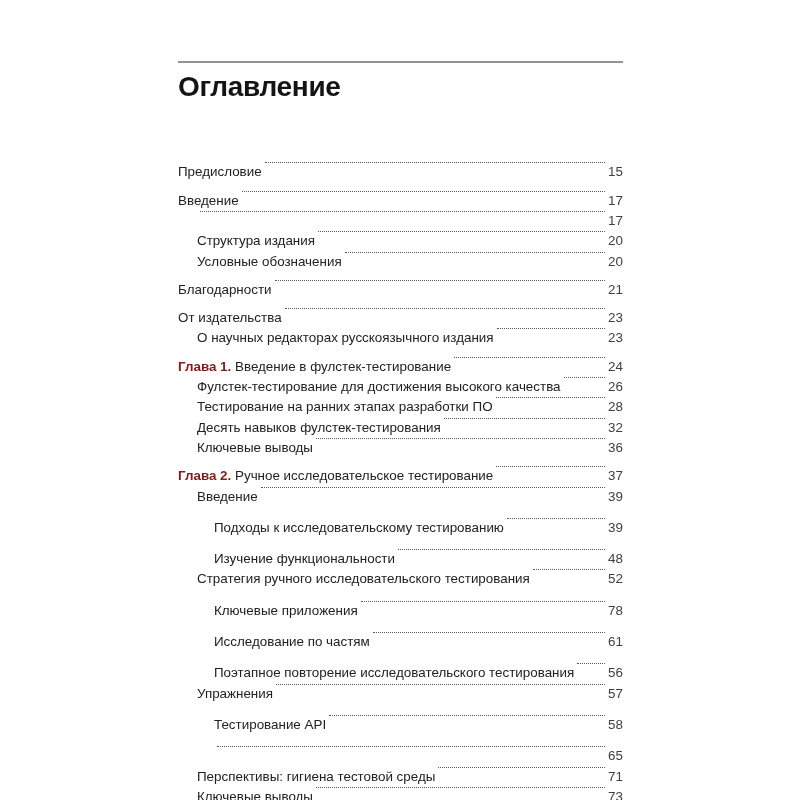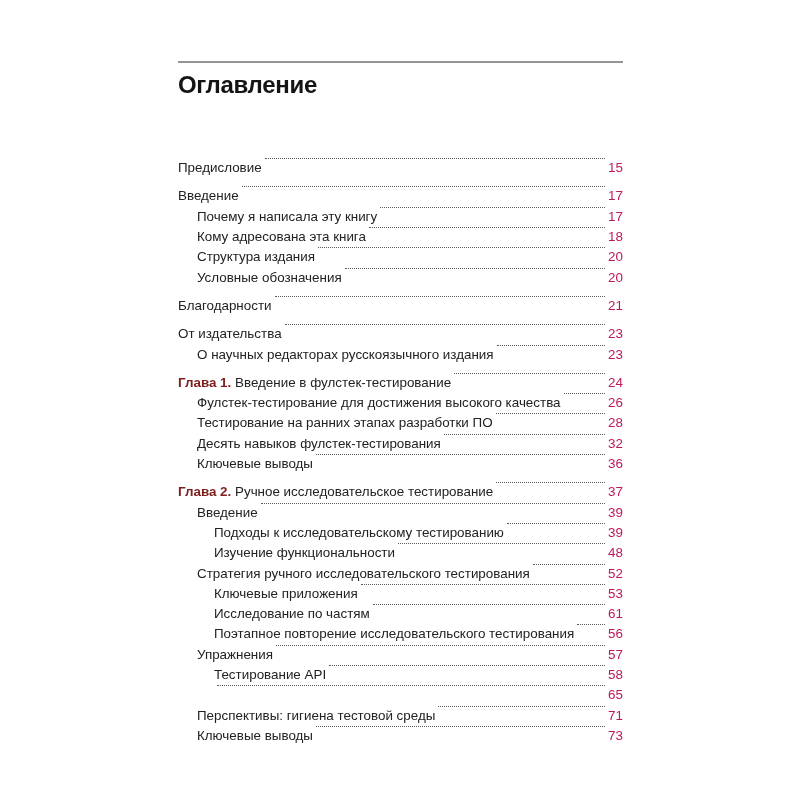--- a/index.html
+++ b/index.html
@@ -20,21 +20,21 @@
     left: 178px;
     top: 61px;
     width: 445px;
   }
   .top-rule {
     border: none;
     border-top: 2px solid #949494;
     margin: 0 0 9px 0;
   }
   .doc-title {
-    font-size: 24px;
+    font-size: 28px;
     font-weight: 700;
     color: #141414;
     letter-spacing: -0.3px;
     line-height: 1.05;
     margin: 0;
   }
   .toc {
     margin-top: 61px;
     color: #222222;
     font-size: 13.4px;
@@ -42,40 +42,40 @@
   .toc-row {
     display: flex;
     align-items: flex-start;
     line-height: 20.3px;
     white-space: nowrap;
   }
   .toc-row.group-start {
     margin-top: 8px;
   }
   .toc-row.level-1 { padding-left: 19px; }
-  .toc-row.level-2 { padding-left: 36px; }
+  .toc-row.level-2 { padding-left: 36px; margin-top: 11px; }
   .toc-label {
     white-space: nowrap;
     color: #222222;
   }
   .toc-bold {
     font-weight: 700;
     color: #7f1d1d;
   }
   .toc-bold:empty { display: none; }
   .toc-dots {
     flex: 1 1 auto;
     min-width: 10px;
     border-bottom: 1.6px dotted #5a5a5a;
     margin: 0 3px 1px 3px;
     align-self: baseline;
   }
   .toc-page {
     white-space: nowrap;
-    color: #be185d;
+    color: #404040;
   }
 </style>
 </head>
 <body>
 
 <div class="page">
   <div class="content">
     <hr class="top-rule">
     <h1 class="doc-title">Оглавление</h1>
     <div class="toc" id="toc-list">
@@ -85,30 +85,24 @@
     <span class="toc-page">15</span>
   </div>
 
   <div class="toc-row level-0 group-start">
     <span class="toc-label"><span class="toc-text">Введение</span></span>
     <span class="toc-dots"></span>
     <span class="toc-page">17</span>
   </div>
 
   <div class="toc-row level-1">
-    <span class="toc-label"><span class="toc-text">Почему я написала эту книгу</span></span>
     <span class="toc-dots"></span>
     <span class="toc-page">17</span>
   </div>
 
-  <div class="toc-row level-1">
-    <span class="toc-label"><span class="toc-text">Кому адресована эта книга</span></span>
-    <span class="toc-dots"></span>
-    <span class="toc-page">18</span>
-  </div>
 
   <div class="toc-row level-1">
     <span class="toc-label"><span class="toc-text">Структура издания</span></span>
     <span class="toc-dots"></span>
     <span class="toc-page">20</span>
   </div>
 
   <div class="toc-row level-1">
     <span class="toc-label"><span class="toc-text">Условные обозначения</span></span>
     <span class="toc-dots"></span>
@@ -189,21 +183,21 @@
 
   <div class="toc-row level-1">
     <span class="toc-label"><span class="toc-text">Стратегия ручного исследовательского тестирования</span></span>
     <span class="toc-dots"></span>
     <span class="toc-page">52</span>
   </div>
 
   <div class="toc-row level-2">
     <span class="toc-label"><span class="toc-text">Ключевые приложения</span></span>
     <span class="toc-dots"></span>
-    <span class="toc-page">53</span>
+    <span class="toc-page">78</span>
   </div>
 
   <div class="toc-row level-2">
     <span class="toc-label"><span class="toc-text">Исследование по частям</span></span>
     <span class="toc-dots"></span>
     <span class="toc-page">61</span>
   </div>
 
   <div class="toc-row level-2">
     <span class="toc-label"><span class="toc-text">Поэтапное повторение исследовательского тестирования</span></span>

